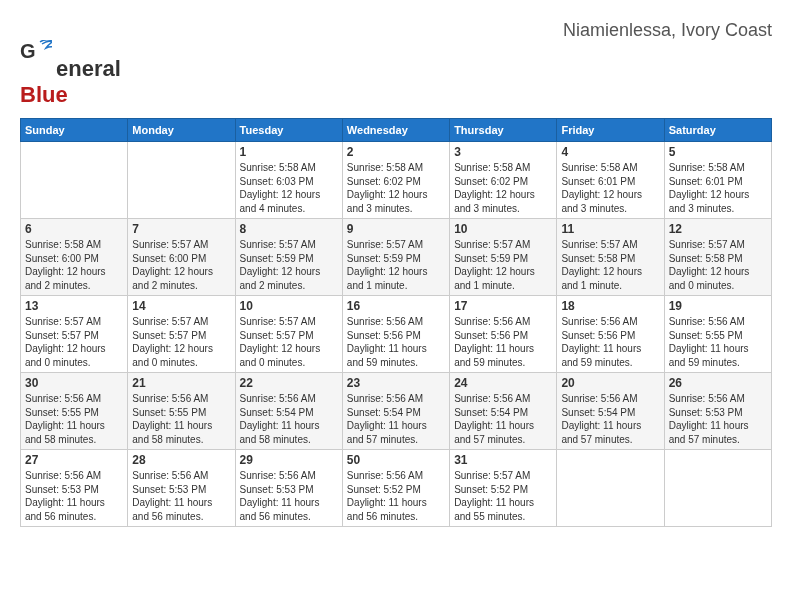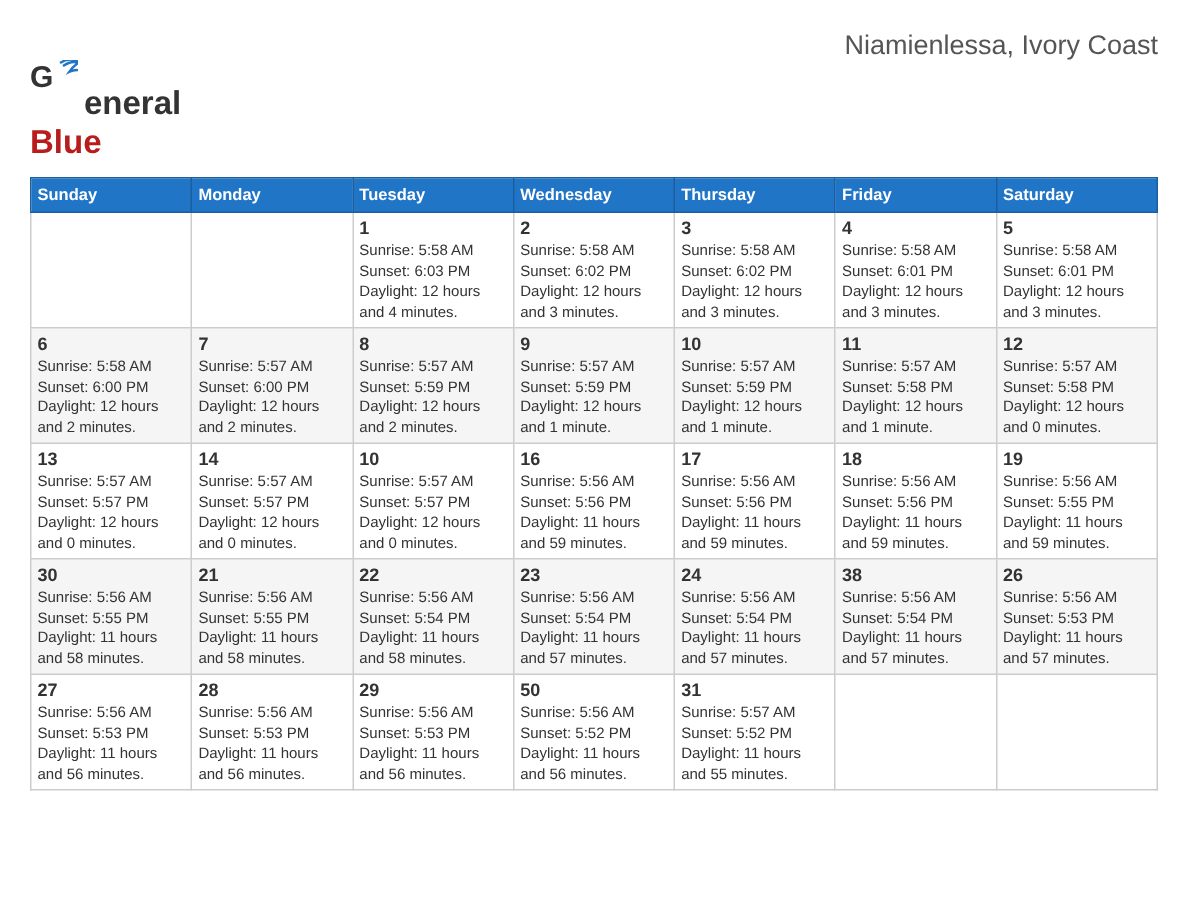--- a/index.html
+++ b/index.html
@@ -281,21 +281,21 @@
 and 57 minutes.</div>
         </td>
         <td>
           <span class="day-num">24</span>
           <div class="day-info" style="white-space: pre-line;">Sunrise: 5:56 AM
 Sunset: 5:54 PM
 Daylight: 11 hours
 and 57 minutes.</div>
         </td>
         <td>
-          <span class="day-num">38</span>
+          <span class="day-num">20</span>
           <div class="day-info" style="white-space: pre-line;">Sunrise: 5:56 AM
 Sunset: 5:54 PM
 Daylight: 11 hours
 and 57 minutes.</div>
         </td>
         <td>
           <span class="day-num">26</span>
           <div class="day-info" style="white-space: pre-line;">Sunrise: 5:56 AM
 Sunset: 5:53 PM
 Daylight: 11 hours

